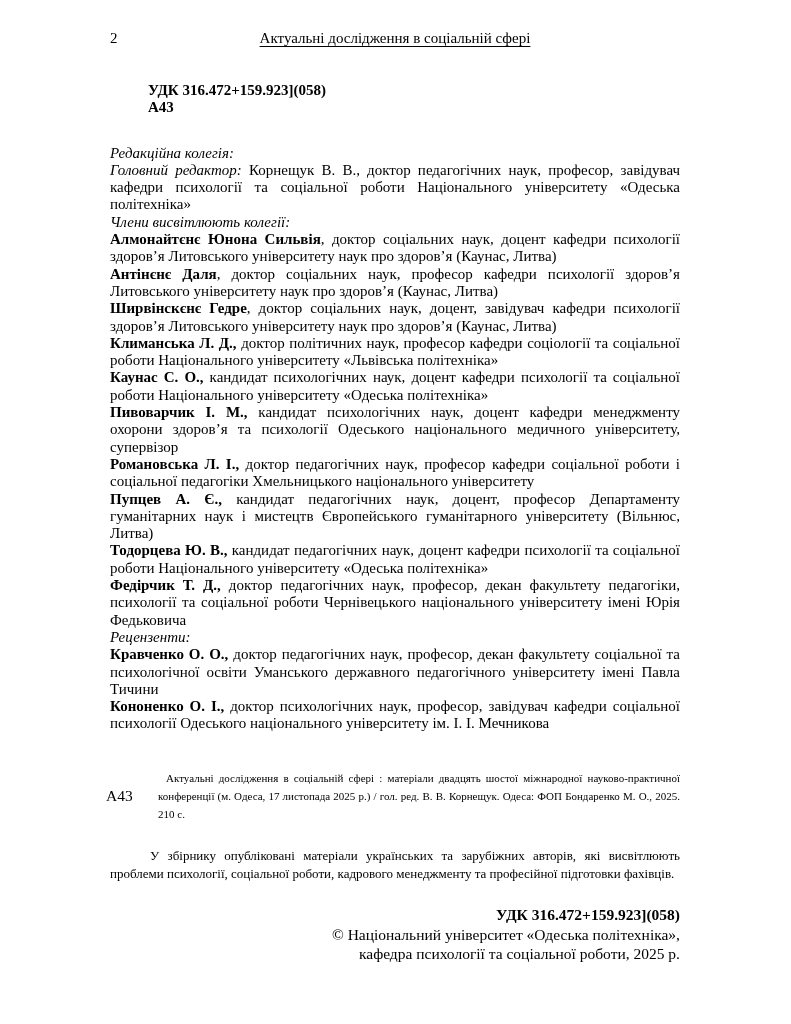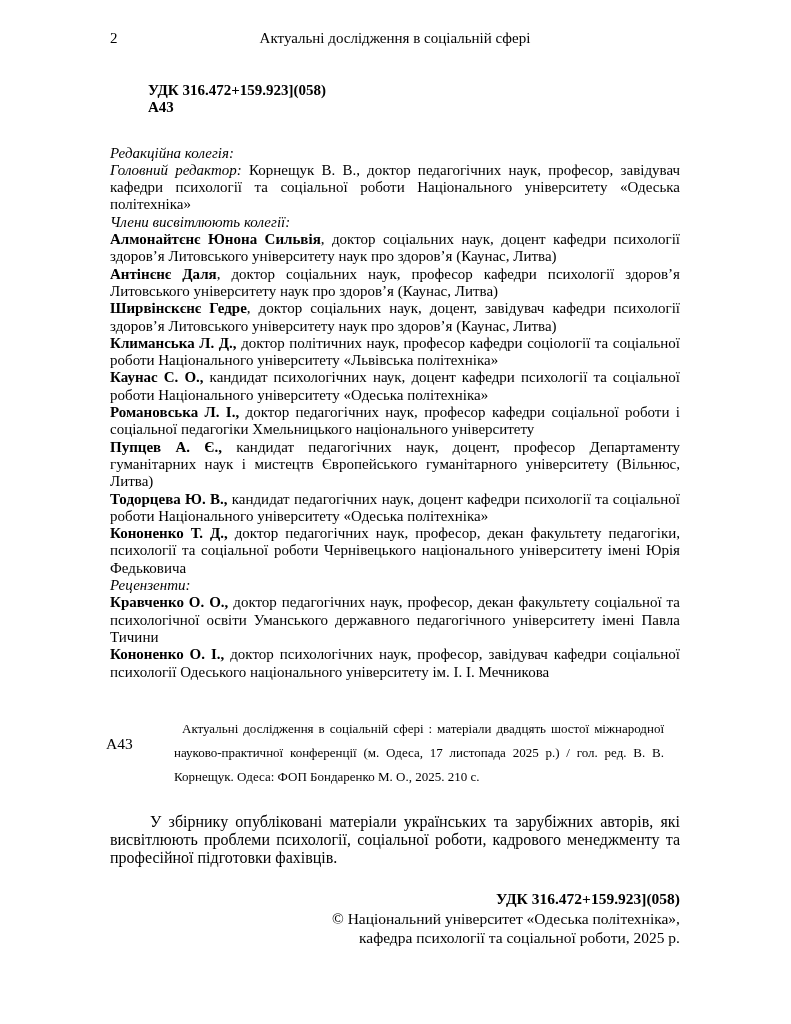--- a/index.html
+++ b/index.html
@@ -29,20 +29,21 @@
   }
   .page-number {
     position: absolute;
     left: 0;
     top: 0;
   }
   .running-title-wrap {
     text-align: center;
   }
   .running-title {
+    text-decoration: underline;
     text-underline-offset: 3px;
   }
   
   .udk-block {
     margin-left: 38px;
     font-weight: bold;
     margin-bottom: 28px;
   }
   
   .editorial p {
@@ -63,32 +64,32 @@
     padding-left: 48px;
     box-sizing: border-box;
   }
   .card-index {
     position: absolute;
     left: -4px;
     top: 18px;
     font-size: 15.5px;
   }
   .card-text {
-    margin: 16px;
+    margin: 0;
     text-align: justify;
     text-indent: 8px;
-    font-size: 13px;
-    line-height: 24px;
+    font-size: 11px;
+    line-height: 18px;
   }
   
   .annotation {
     margin: 24px 0 0 0;
     text-align: justify;
     text-indent: 40px;
-    font-size: 16px;
+    font-size: 13px;
     line-height: 18.2px;
   }
   
   .footer-block {
     margin-top: 22px;
     text-align: right;
     font-size: 15.5px;
     line-height: 19.5px;
   }
   .footer-udk {
@@ -117,24 +118,25 @@
 
     <p class="entry"><span class="bi">Головний редактор:</span><span> Корнещук В. В., доктор педагогічних наук, професор, завідувач кафедри психології та соціальної роботи Національного університету «Одеська політехніка»</span></p>
 
     <p><span class="bi">Члени висвітлюють колегії:</span></p>
 
     <p class="entry"><b>Алмонайтєнє Юнона Сильвія</b><span>, доктор соціальних наук, доцент кафедри психології здоров’я Литовського університету наук про здоров’я (Каунас, Литва)</span></p>
     <p class="entry"><b>Антінєнє Даля</b><span>, доктор соціальних наук, професор кафедри психології здоров’я Литовського університету наук про здоров’я (Каунас, Литва)</span></p>
     <p class="entry"><b>Ширвінскєнє Гедре</b><span>, доктор соціальних наук, доцент, завідувач кафедри психології здоров’я Литовського університету наук про здоров’я (Каунас, Литва)</span></p>
     <p class="entry"><b>Климанська Л. Д.,</b><span> доктор політичних наук, професор кафедри соціології та соціальної роботи Національного університету «Львівська політехніка»</span></p>
     <p class="entry"><b>Каунас С. О.,</b><span> кандидат психологічних наук, доцент кафедри психології та соціальної роботи Національного університету «Одеська політехніка»</span></p>
+    <p class="entry"><b>Пивоварчик І. М.,</b><span> кандидат психологічних наук, доцент кафедри менеджменту охорони здоров’я та психології Одеського національного медичного університету, супервізор</span></p>
     <p class="entry"><b>Романовська Л. І.,</b><span> доктор педагогічних наук, професор кафедри соціальної роботи і соціальної педагогіки Хмельницького національного університету</span></p>
     <p class="entry"><b>Пупцев А. Є.,</b><span> кандидат педагогічних наук, доцент, професор Департаменту гуманітарних наук і мистецтв Європейського гуманітарного університету (Вільнюс, Литва)</span></p>
     <p class="entry"><b>Тодорцева Ю. В.,</b><span> кандидат педагогічних наук, доцент кафедри психології та соціальної роботи Національного університету «Одеська політехніка»</span></p>
-    <p class="entry"><b>Кононенко Т. Д.,</b><span> доктор педагогічних наук, професор, декан факультету педагогіки, психології та соціальної роботи Чернівецького національного університету імені Юрія Федьковича</span></p>
+    <p class="entry"><b>Федірчик Т. Д.,</b><span> доктор педагогічних наук, професор, декан факультету педагогіки, психології та соціальної роботи Чернівецького національного університету імені Юрія Федьковича</span></p>
 
     <p><span class="bi">Рецензенти:</span></p>
 
     <p class="entry"><b>Кравченко О. О.,</b><span> доктор педагогічних наук, професор, декан факультету соціальної та психологічної освіти Уманського державного педагогічного університету імені Павла Тичини</span></p>
     <p class="entry"><b>Кононенко О. І.,</b><span> доктор психологічних наук, професор, завідувач кафедри соціальної психології Одеського національного університету ім. І. І. Мечникова</span></p>
   </section>
 
   <div class="catalog-card">
     <div class="card-index">А43</div>
     <p class="card-text">Актуальні дослідження в соціальній сфері : матеріали двадцять шостої міжнародної науково-практичної конференції (м. Одеса, 17 листопада 2025 р.) / гол. ред. В. В. Корнещук. Одеса: ФОП Бондаренко М. О., 2025. 210 с.</p>

